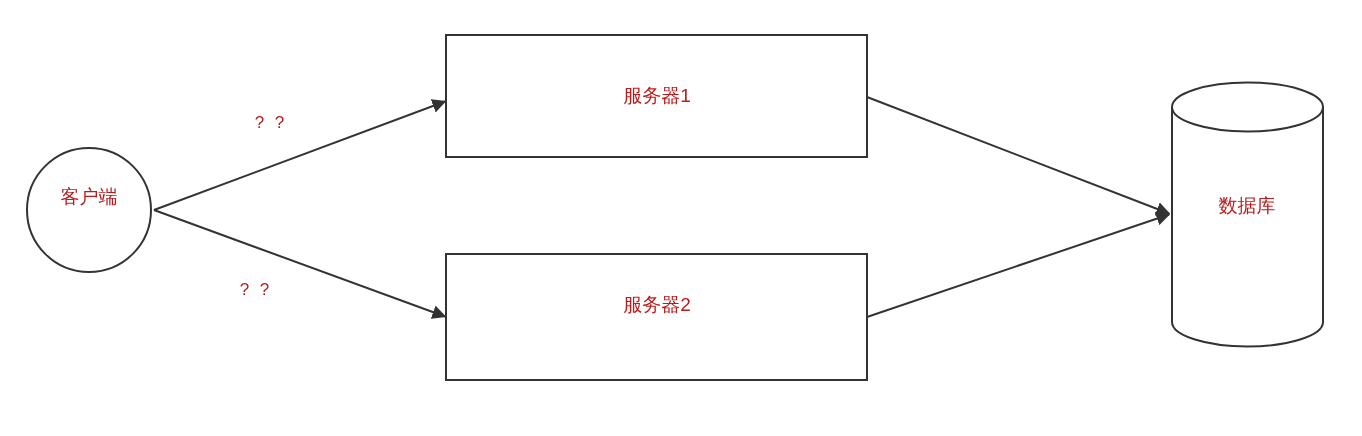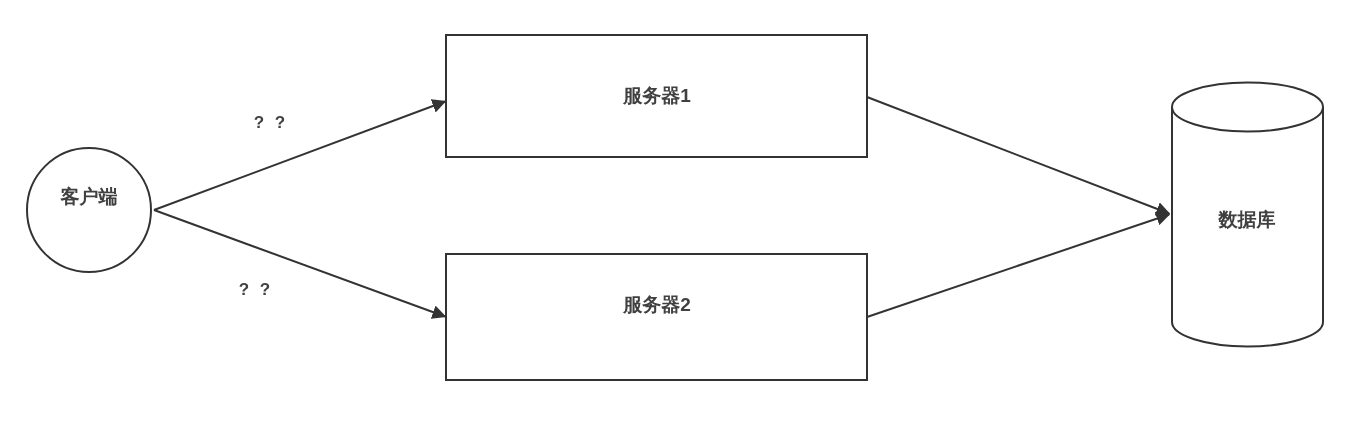--- a/index.html
+++ b/index.html
@@ -10,22 +10,22 @@
     background: #ffffff;
     font-family: "Liberation Sans", "DejaVu Sans", sans-serif;
     overflow: hidden;
   }
   .canvas svg { position: absolute; left: 0; top: 0; }
   .shape { fill: #ffffff; stroke: #333333; stroke-width: 2; }
   .edge  { stroke: #333333; stroke-width: 2; fill: none; }
   .label {
     position: absolute;
     transform: translate(-50%, -50%);
-    color: #404040;
-    font-weight: 700;
+    color: #b91c1c;
+    font-weight: 400;
     white-space: nowrap;
     text-align: center;
   }
   .node-label { font-size: 19px; }
   .edge-label { font-size: 17px; letter-spacing: 3px; }
 </style>
 </head>
 <body>
 
 <div class="canvas">
@@ -53,19 +53,19 @@
     <line class="edge" x1="867" y1="97" x2="1169" y2="213.5" marker-end="url(#arrow)"></line>
     <line class="edge" x1="867" y1="317" x2="1169" y2="214.5" marker-end="url(#arrow)"></line>
   </svg>
 
   <div class="label node-label" style="left:89px;  top:197px">客户端</div>
 
   <div class="label node-label" style="left:657px; top:96px">服务器1</div>
 
   <div class="label node-label" style="left:657px; top:305px">服务器2</div>
 
-  <div class="label node-label" style="left:1247px; top:220px">数据库</div>
+  <div class="label node-label" style="left:1247px; top:206px">数据库</div>
 
   <div class="label edge-label" style="left:271px; top:123px">? ?</div>
 
   <div class="label edge-label" style="left:256px; top:290px">? ?</div>
 
 </div>
 
 </body></html>

